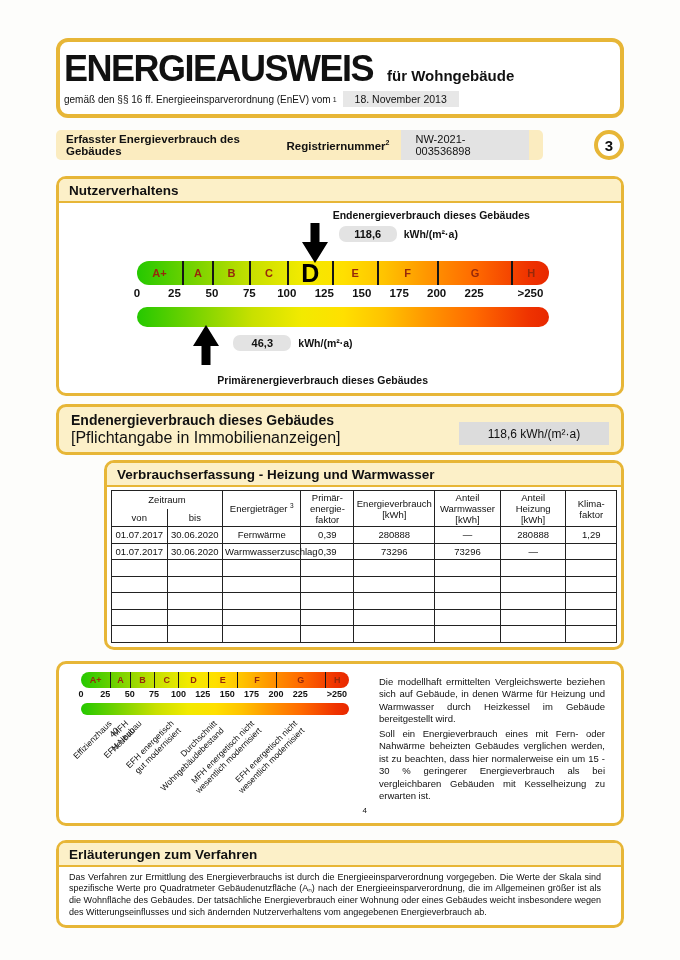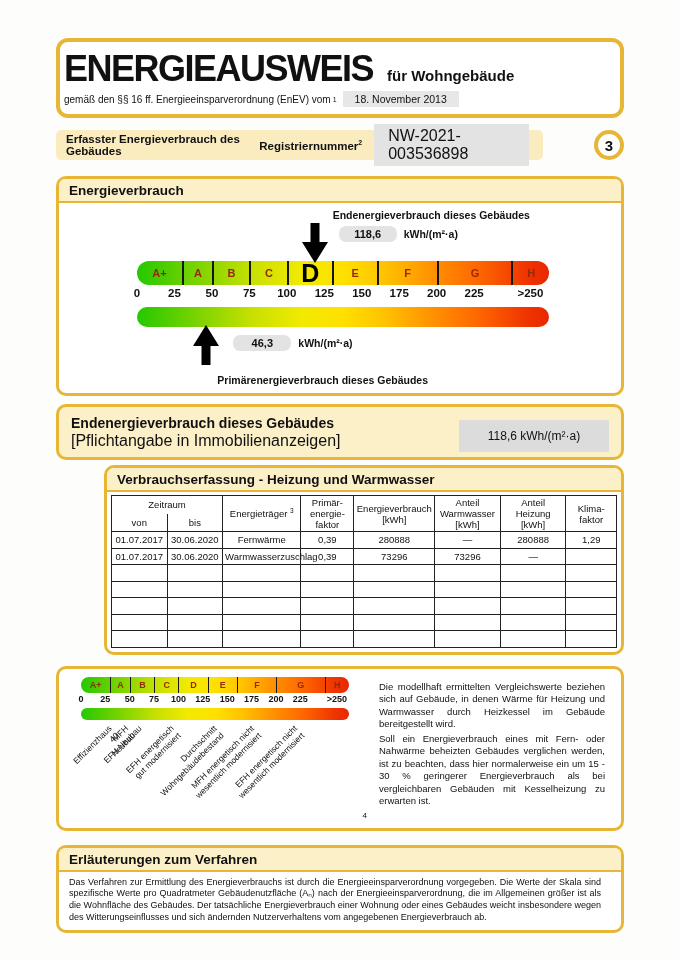--- a/index.html
+++ b/index.html
@@ -22,21 +22,21 @@
   .law-row sup { font-size:7px; margin:0 6px 0 2px; }
   .date-box { background:#e7e7e7; font-size:10.5px; padding:2px 12px; }
 
   
   .info-row { display:flex; align-items:center; margin-bottom:16px;gap:41px; }
   .info-bar { flex:1; background:#fbecc0; border-radius:5px; height:30px; display:flex;
               align-items:center; padding:0 10px; }
   .info-label { font-weight:bold; font-size:11.5px; }
   .reg-label { font-weight:bold; font-size:11.5px; margin-left:auto; }
   .reg-label sup { font-size:7px; }
-  .reg-value { background:#e3e3e3; font-size:16px; padding:3px 14px; margin-left:12px; margin-right:4px; }
+  .reg-value { background:#e3e3e3; font-size:11px; padding:3px 14px; margin-left:12px; margin-right:4px; }
   .page-circle { width:30px; height:30px; border:4px solid #e7b637; border-radius:50%;
                  background:#fff; display:flex; align-items:center; justify-content:center;
                  font-weight:bold; font-size:15px; margin-left:10px; }
 
   
   .energie-box { margin-bottom:8px; }
   .chart-area { padding:2px 0 4px 0; }
   .scale-wrap { position:relative; margin:0 72px 0 78px; }
   .anno-top { position:relative; height:56px; }
   .arrow-down { position:absolute; left:43.1%; bottom:-2px; transform:translateX(-50%); width:26px; height:40px; }
@@ -67,21 +67,21 @@
   .anno-bottom-text { position:absolute; left:19.5%; top:8px; }
   .anno-bottom-text .value-row { margin-left:16px; margin-top:0; }
   .anno-bottom-text .anno-label { margin-top:23px; }
 
   
   .endenergie-box { border:3px solid #e7b637; border-radius:10px; background:#fcf0c8;
                     display:flex; align-items:center; padding:5px 12px; margin-bottom:5px; min-height:46px; }
   .ee-titles { flex:1; }
   .ee-title { font-size:14px; font-weight:bold; }
   .ee-sub { font-size:16px; margin-top:1px; }
-  .ee-value { background:#dcdcdc; min-width:150px; height:32px; display:flex; align-items:center;
+  .ee-value { background:#dcdcdc; min-width:150px; height:23px; display:flex; align-items:center;
               justify-content:center; font-size:12px;margin-top:8px; }
 
   
   .table-box { margin-bottom:11px; overflow:hidden;margin-left:48px; }
   .vtable { width:calc(100% - 8px); margin:3px 4px 4px 4px; border-collapse:collapse; table-layout:fixed; }
   .vtable th, .vtable td { border:1.5px solid #222; font-weight:normal; font-size:9.5px;
                            text-align:center; vertical-align:middle; padding:1px 2px; }
   .vtable th sup { font-size:6.5px; }
   .vtable .no-b { border-bottom:none; }
   .vtable .no-t { border-top:none; }
@@ -131,21 +131,21 @@
   <div class="info-row">
     <div class="info-bar">
       <span class="info-label">Erfasster Energieverbrauch des Gebäudes</span>
       <span class="reg-label"><span>Registriernummer</span><sup>2</sup></span>
       <span class="reg-value">NW-2021-003536898</span>
     </div>
     <div class="page-circle">3</div>
   </div>
 
   <div class="gold-box energie-box">
-    <div class="sec-head">Energieverbrauch</div>
+    <div class="sec-head">Nutzerverhaltens</div>
     <div class="chart-area">
       <div class="scale-wrap">
 
         <div class="anno-top">
           <svg class="arrow-down" viewBox="0 0 26 40">
               <path d="M8.5 0H17.5V19H26L13 40 0 19H8.5Z" fill="#000"></path>
             </svg>
           <div class="anno-top-text">
             <div class="anno-label">Endenergieverbrauch dieses Gebäudes</div>
             <div class="value-row">

